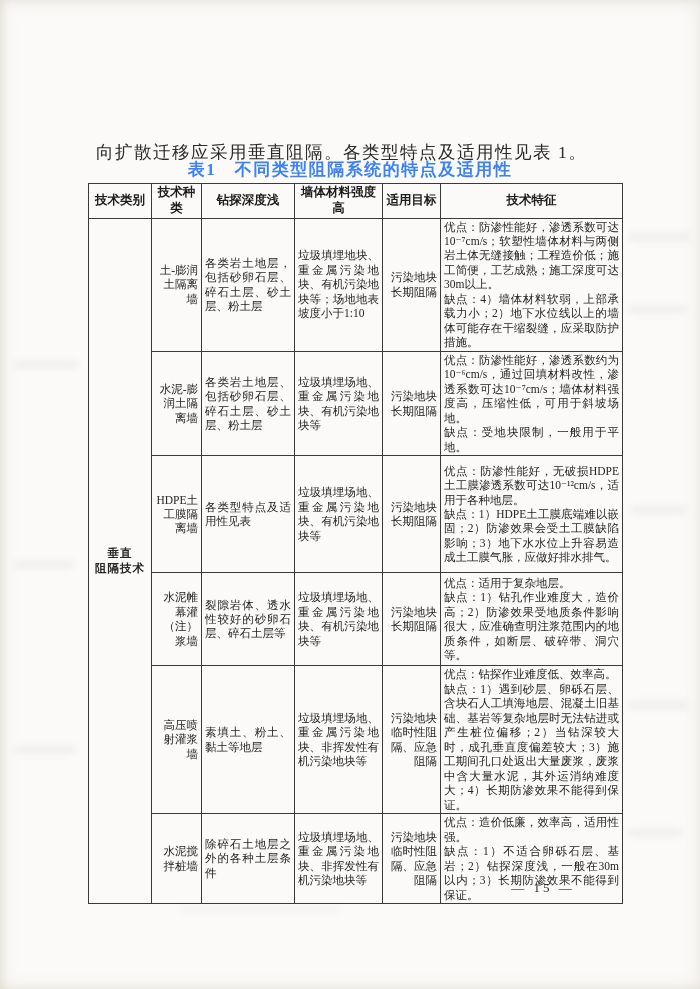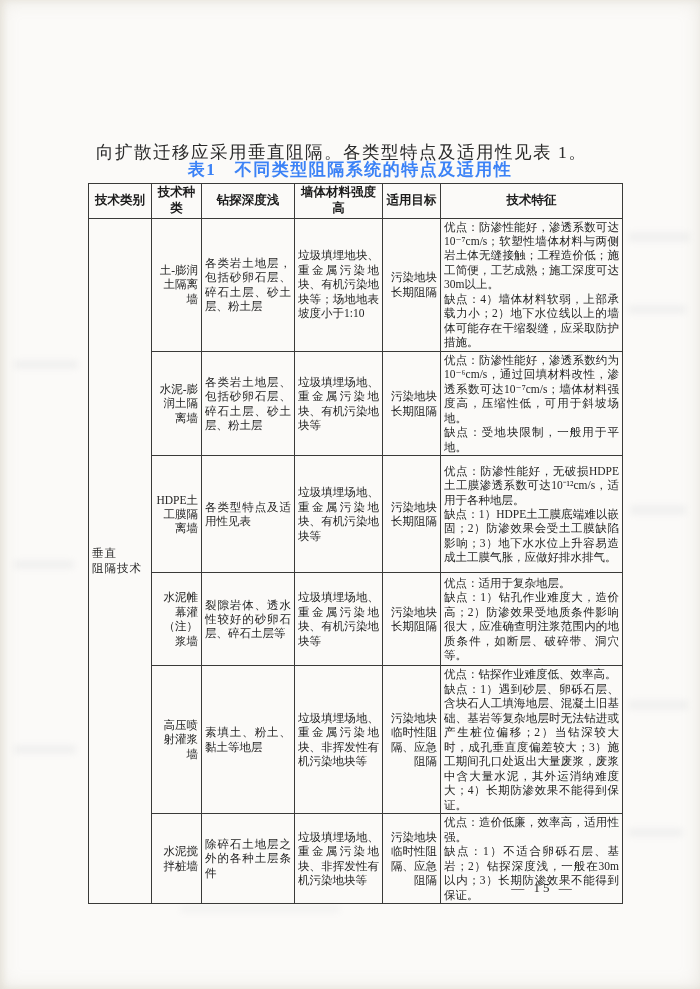--- a/index.html
+++ b/index.html
@@ -51,37 +51,39 @@
     overflow:hidden;
   }
   table.main th{
     font-weight:bold;
     font-size:12.5px;
     text-align:center;
     height:24px;
     color:#1c1c1c;
   }
   td.cat{
+    text-align:center;
     white-space:pre-line;
     font-size:12.5px;
     letter-spacing:1px;
+    font-weight:bold;
   }
   td.type{ text-align:right; }
   td.med, td.site{ text-align:justify; }
   td.target{ text-align:right; white-space:pre-line; }
   td.feat{
     text-align:justify;
     white-space:pre-line;
     vertical-align:middle;
     font-size:11.3px;
     line-height:1.22;
   }
   tr.r1 td{height:128px;}
   tr.r2 td{height:88px;}
-  tr.r3 td{height:114px;font-family:Liberation Serif, serif;}
+  tr.r3 td{height:114px;}
   tr.r4 td{height:90px;}
   tr.r5 td{height:140px;}
   tr.r6 td{height:66px;}
   .page-number{
     position:absolute;
     left:488px;top:880px;
     width:110px;
     text-align:center;
     font-size:13px;
     letter-spacing:3px;

